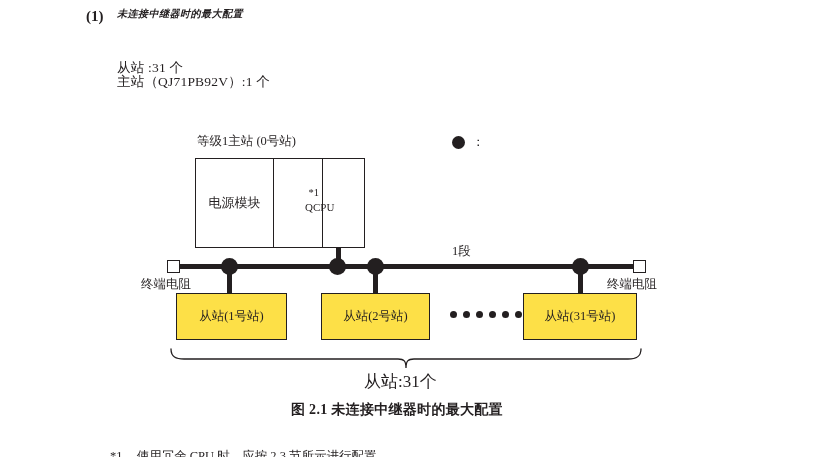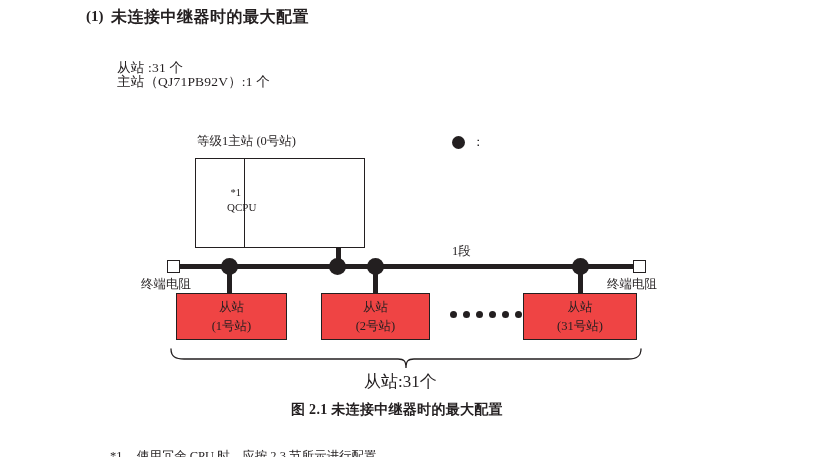--- a/index.html
+++ b/index.html
@@ -18,24 +18,25 @@
   .abs { position: absolute; }
 
   
   #heading-number {
     left: 86px; top: 8px;
     font-size: 15px;
     font-weight: bold;
     letter-spacing: 0px;
   }
   #heading-title {
-    left: 111px; top: 7px;
-    font-size: 16px;
+    left: 117px; top: 7px;
+    font-size: 10px;
     font-weight: bold;
     letter-spacing: 0.5px;
+    font-style: italic;
   }
   #spec-master {
     left: 117px; top: 33px;
     font-size: 13.5px;
     letter-spacing: 0.2px;
     margin-top: 40px;
   }
   #spec-slave {
     left: 117px; top: 59px;
     font-size: 13.5px;
@@ -140,23 +141,23 @@
   
   .drop {
     width: 5px;
     background: #231f20;
   }
 
   
   .slave-box {
     border: 1.4px solid #231f20;
     box-sizing: border-box;
-    background: #ef4444;
-    display: flex;
-    flex-direction: column;
+    background: #fde047;
+    display: flex;
+    flex-direction: row;
     align-items: center;
     justify-content: center;
     font-size: 12.5px;
     line-height: 1.45;
     top: 293px;
     height: 47px;
   }
   #slave-1 { left: 176px; width: 111px; }
   #slave-2 { left: 321px; width: 109px; }
   #slave-31 { left: 523px; width: 114px; }
@@ -205,20 +206,23 @@
 <div class="abs" id="spec-slave">从站 :31 个</div>
 
 <div class="abs" id="legend">
   <span class="dot"></span>
   <span class="colon">：</span>
 </div>
 
 <div class="abs" id="master-label">等级1主站 (0号站)</div>
 
 <div class="abs" id="master-rack">
+  <div class="cell" id="cell-power">
+    <span>电源模块</span>
+  </div>
   <div class="cell" id="cell-cpu">
     <span class="footnote-mark">*1</span>
     <span class="cpu-text">QCPU</span>
   </div>
 </div>
 
 <div class="abs drop" style="left:336px; top:248px; height:18px;"></div>
 
 <div class="abs" id="bus-line"></div>
 <div class="abs term-square" id="term-left"></div>

